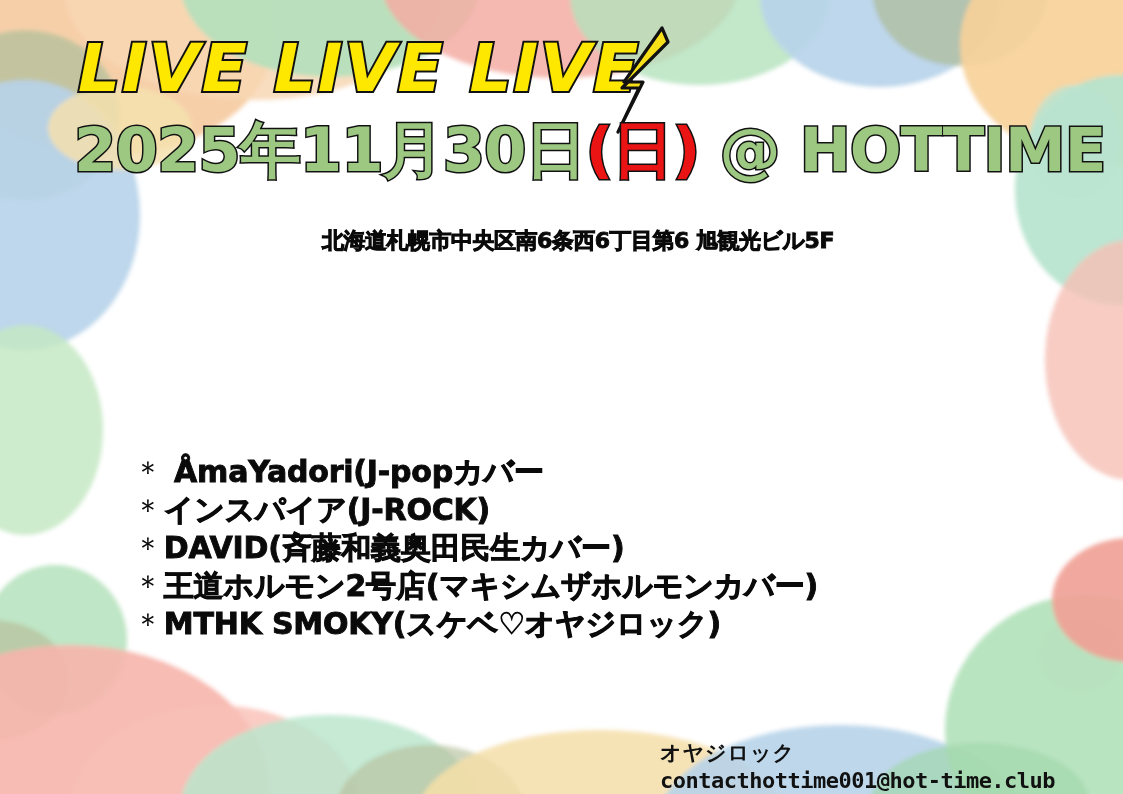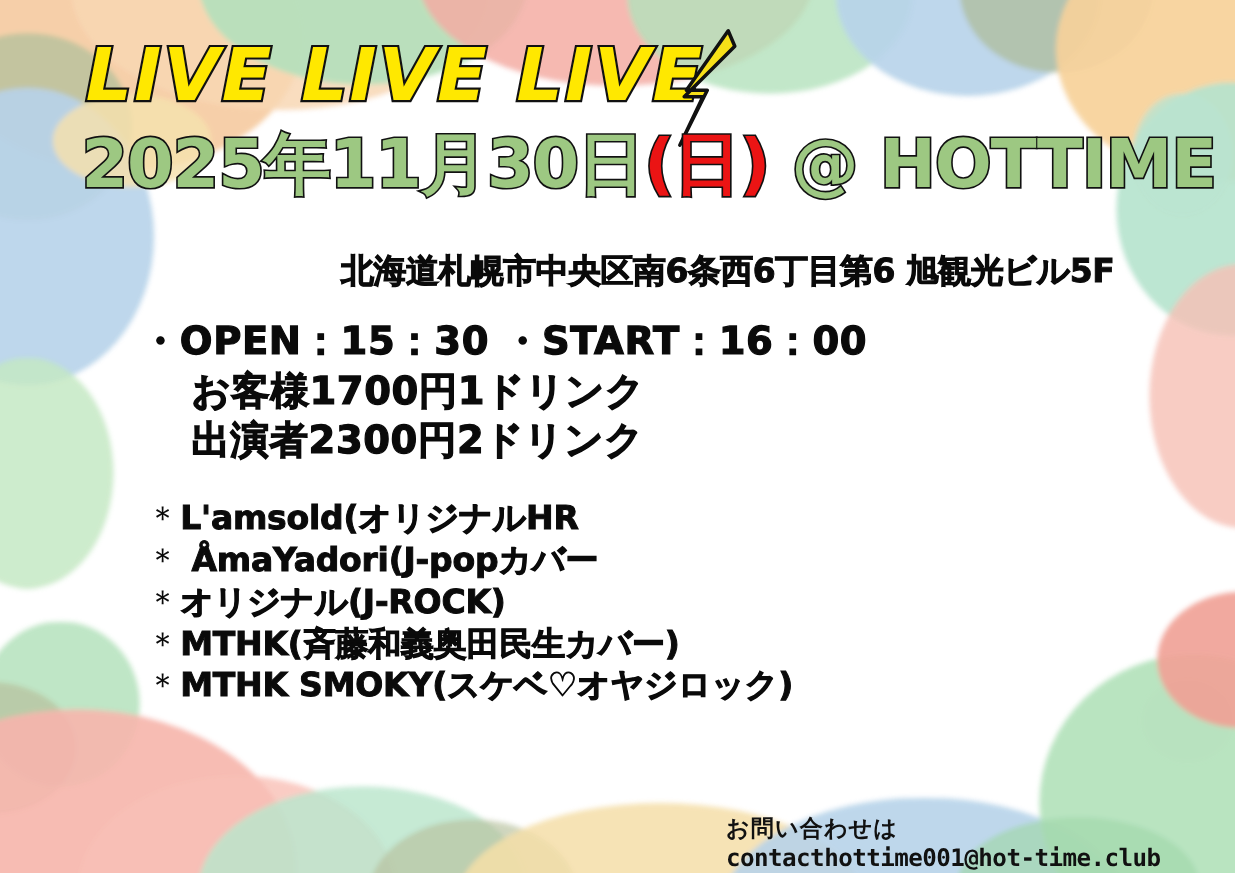--- a/index.html
+++ b/index.html
@@ -77,25 +77,25 @@
     -webkit-text-stroke: 3px #111111;
     paint-order: stroke fill;
   }
   .date-line .dow {
     color: #EB1414;
   }
 
   
   .address {
     position: absolute;
-    left: 310px;
+    left: 322px;
     top: 226px;
     font-family: "DejaVu Sans", "Liberation Sans", sans-serif;
     font-weight: bold;
-    font-size: 30px;
+    font-size: 22px;
     letter-spacing: -0.5px;
     color: #0a0a0a;
     white-space: nowrap;
     -webkit-text-stroke: 0.9px #0a0a0a;
     paint-order: stroke fill;
   }
 
   
   .info-block {
     position: absolute;
@@ -233,33 +233,28 @@
     <svg class="bolt" viewBox="0 0 100 108">
       <polygon points="64,2 26,56 45,56 20,106 41,62 24,62 70,16" fill="#F7E018" stroke="#111111" stroke-width="3.2" stroke-linejoin="round"></polygon>
     </svg>
 
     <div class="date-line">
       <span>2025年11月30日</span><span class="dow">(日)</span><span> @ HOTTIME</span>
     </div>
 
     <div class="address">北海道札幌市中央区南6条西6丁目第6 旭観光ビル5F</div>
 
-    <div class="info-block">
-      <div class="row">・OPEN：15：30  ・START：16：00</div>
-      <div class="row indent">お客様1700円1ドリンク</div>
-      <div class="row indent">出演者2300円2ドリンク</div>
-    </div>
 
     <div class="band-list">
-      <div class="band"><span class="mark">＊</span><span>L'amsold(オリジナルHR</span></div>
       <div class="band"><span class="mark">＊</span><span> ÅmaYadori(J-popカバー</span></div>
-      <div class="band"><span class="mark">＊</span><span>オリジナル(J-ROCK)</span></div>
-      <div class="band"><span class="mark">＊</span><span>MTHK(斉藤和義奥田民生カバー)</span></div>
+      <div class="band"><span class="mark">＊</span><span>インスパイア(J-ROCK)</span></div>
+      <div class="band"><span class="mark">＊</span><span>DAVID(斉藤和義奥田民生カバー)</span></div>
+      <div class="band"><span class="mark">＊</span><span>王道ホルモン2号店(マキシムザホルモンカバー)</span></div>
       <div class="band"><span class="mark">＊</span><span>MTHK SMOKY(スケベ♡オヤジロック)</span></div>
     </div>
 
     <div class="contact">
-      <div class="contact-label">お問い合わせは</div>
+      <div class="contact-label">オヤジロック</div>
       <div class="contact-mail">contacthottime001@hot-time.club</div>
     </div>
 
   </div>
 </div>
 
 </body></html>

